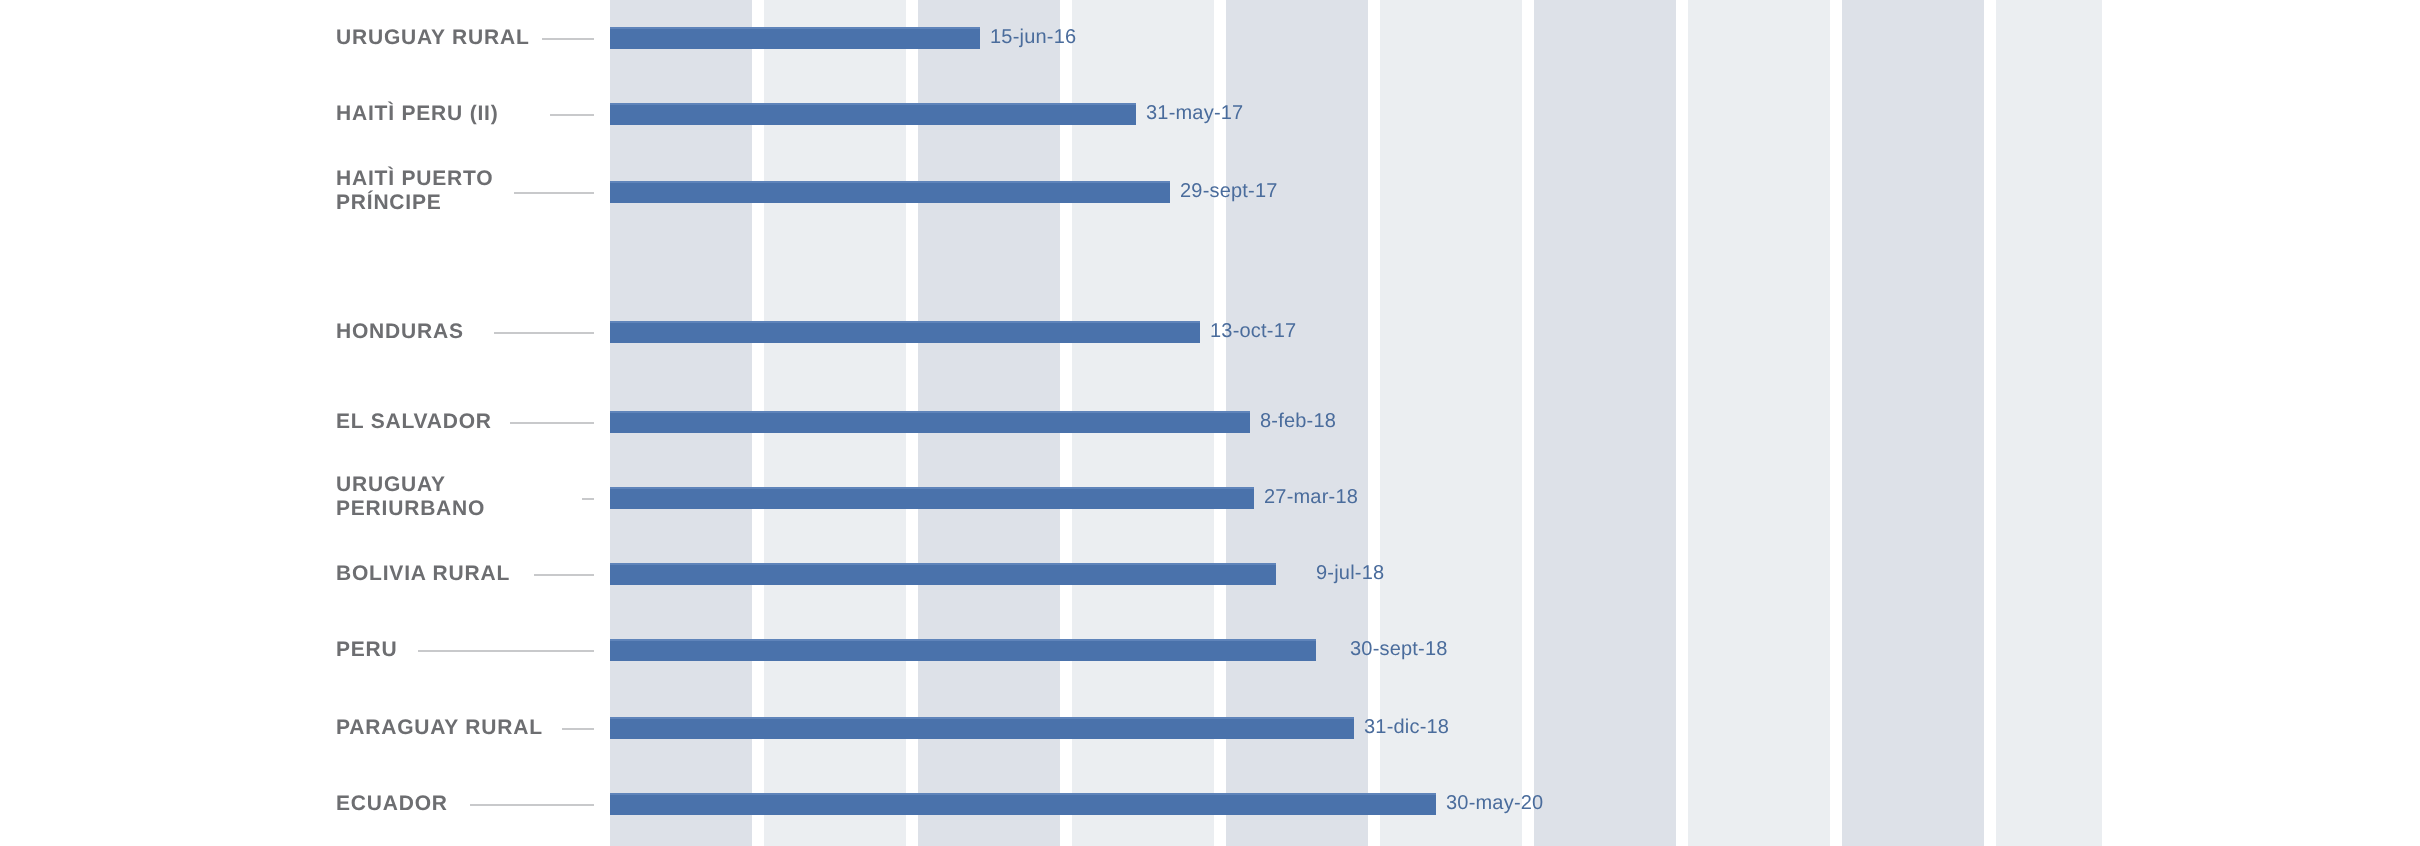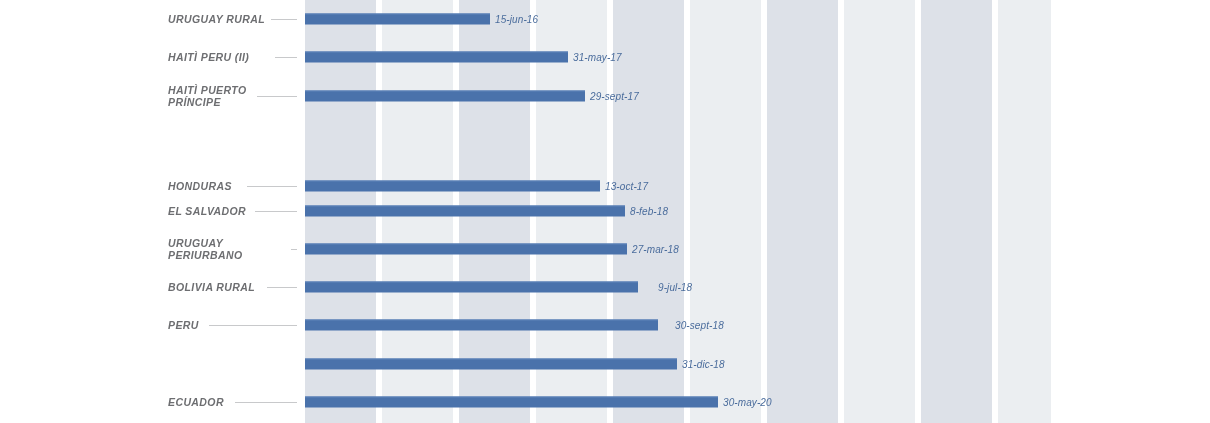--- a/index.html
+++ b/index.html
@@ -9,21 +9,20 @@
   }
   body {
     font-family: "Liberation Sans", sans-serif;
   }
   #chart-root {
     position: relative;
     width: 1128px;
     height: 423px;
     background: #ffffff;
     overflow: hidden;
-    font-style: italic;
   }
 
   
   #band-layer {
     position: absolute;
     left: 0; top: 0;
     width: 1210px;
     height: 423px;
     pointer-events: none;
   }
@@ -128,21 +127,21 @@
         <div class="bar-date" style="left: 573px; color: rgb(74, 108, 156);">31-may-17</div>
       </div>
       <div class="row" style="top: 76.6px; padding-left: 37px;">
         <div class="label-cell">
           <div class="label-text">HAITÌ PUERTO<br>PRÍNCIPE</div>
           <div class="leader" style="width: 40px; background: rgb(200, 201, 203);"></div>
         </div>
         <div class="bar" style="left: 305px; width: 280px; background: rgb(74, 114, 171); border-top-color: rgb(95, 132, 186);"></div>
         <div class="bar-date" style="left: 590px; color: rgb(74, 108, 156);">29-sept-17</div>
       </div>
-      <div class="row" style="top: 167px;">
+      <div class="row" style="top: 147px;">
         <div class="label-cell">
           <div class="label-text">HONDURAS</div>
           <div class="leader" style="width: 50px; background: rgb(200, 201, 203);"></div>
         </div>
         <div class="bar" style="left: 305px; width: 295px; background: rgb(74, 114, 171); border-top-color: rgb(95, 132, 186);"></div>
         <div class="bar-date" style="left: 605px; color: rgb(74, 108, 156);">13-oct-17</div>
       </div>
       <div class="row" style="top: 191.5px;">
         <div class="label-cell">
           <div class="label-text">EL SALVADOR</div>
@@ -169,20 +168,24 @@
       </div>
       <div class="row" style="top: 306.4px;">
         <div class="label-cell">
           <div class="label-text">PERU</div>
           <div class="leader" style="width: 88px; background: rgb(200, 201, 203);"></div>
         </div>
         <div class="bar" style="left: 305px; width: 353px; background: rgb(74, 114, 171); border-top-color: rgb(95, 132, 186);"></div>
         <div class="bar-date" style="left: 675px; color: rgb(74, 108, 156);">30-sept-18</div>
       </div>
       <div class="row" style="top: 344.7px;">
+        <div class="label-cell">
+          <div class="label-text">PARAGUAY RURAL</div>
+          <div class="leader" style="width: 16px; background: rgb(200, 201, 203);"></div>
+        </div>
         <div class="bar" style="left: 305px; width: 372px; background: rgb(74, 114, 171); border-top-color: rgb(95, 132, 186);"></div>
         <div class="bar-date" style="left: 682px; color: rgb(74, 108, 156);">31-dic-18</div>
       </div>
       <div class="row" style="top: 383px;">
         <div class="label-cell">
           <div class="label-text">ECUADOR</div>
           <div class="leader" style="width: 62px; background: rgb(200, 201, 203);"></div>
         </div>
         <div class="bar" style="left: 305px; width: 413px; background: rgb(74, 114, 171); border-top-color: rgb(95, 132, 186);"></div>
         <div class="bar-date" style="left: 723px; color: rgb(74, 108, 156);">30-may-20</div>

